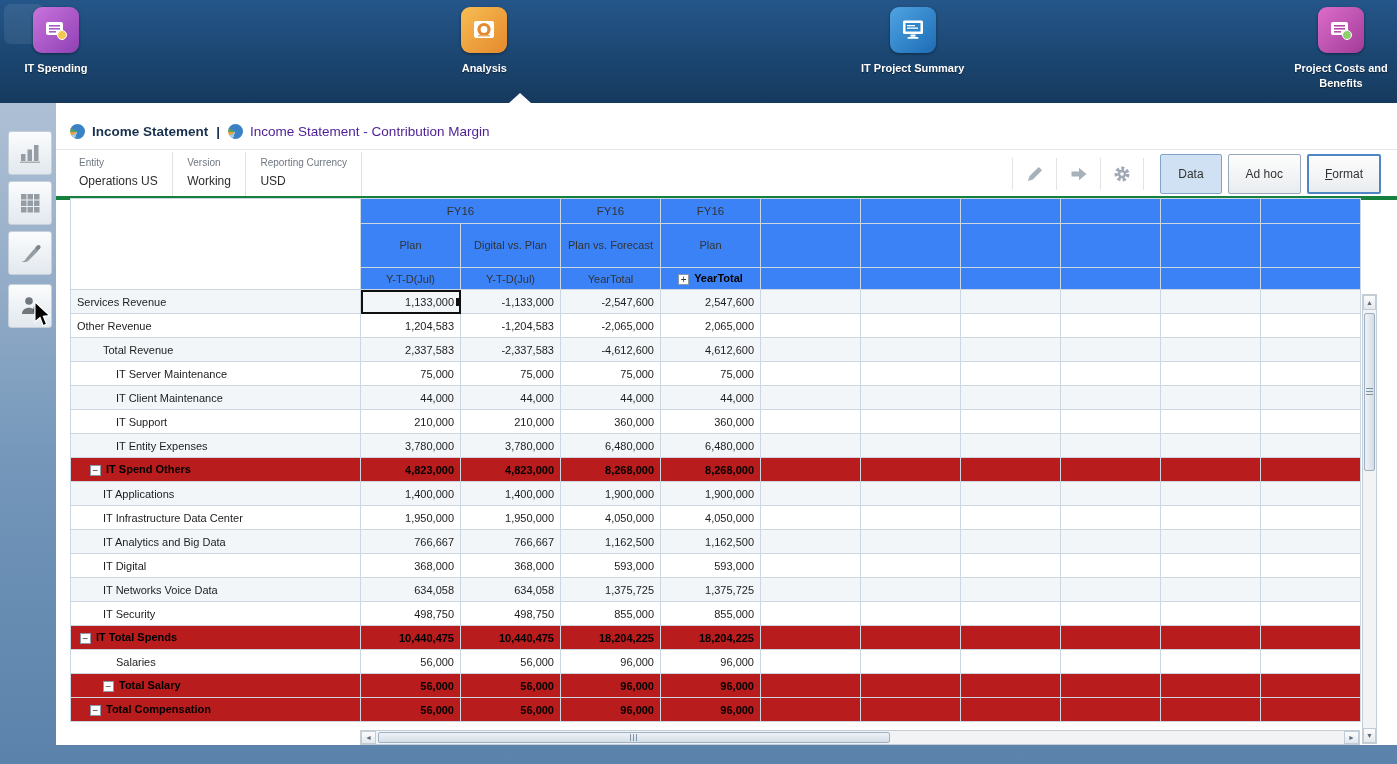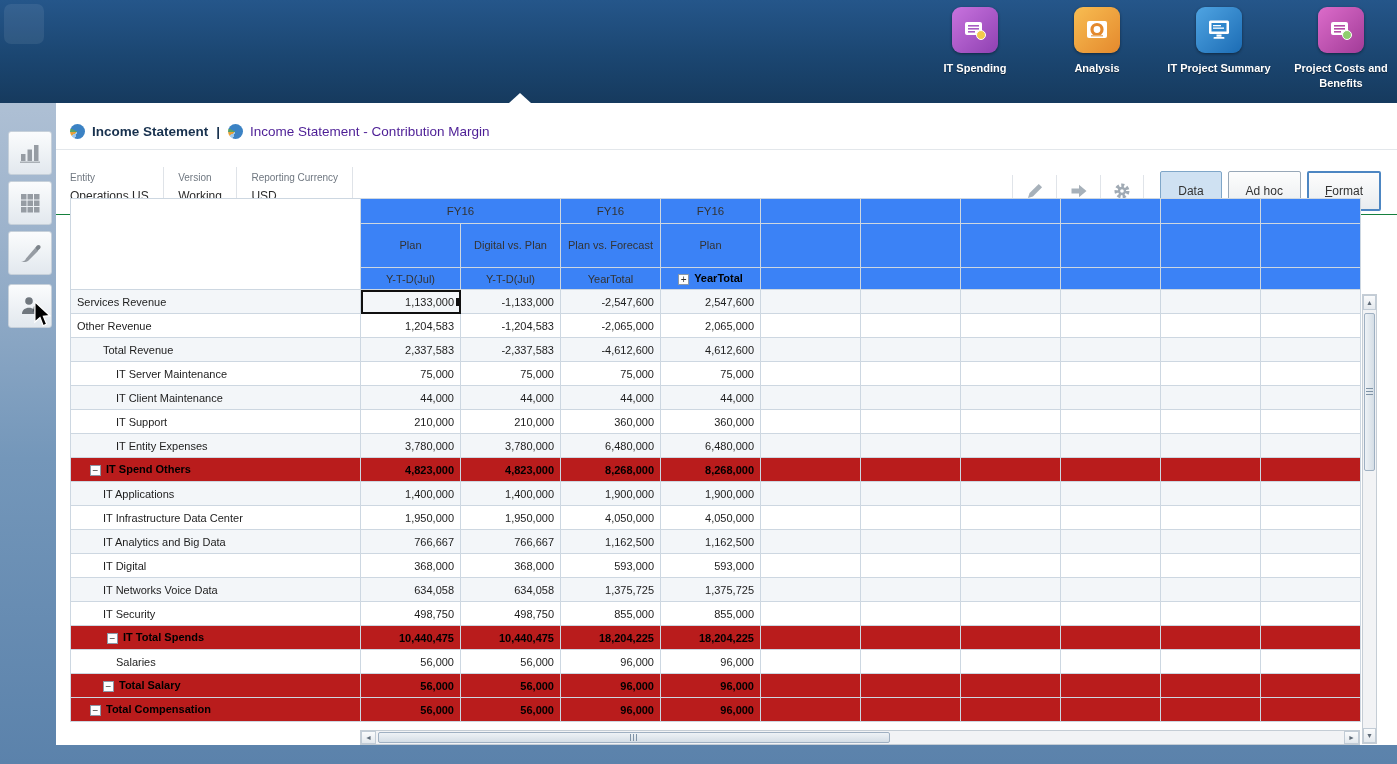--- a/index.html
+++ b/index.html
@@ -9,21 +9,21 @@
     font-family:"Liberation Sans", sans-serif;
     background:linear-gradient(180deg,#bccadb 0%,#9db3cc 30%,#7497ba 60%,#5b82ab 100%);
   }
 
   
   .band { position:absolute; left:0; top:0; width:100%; height:103px;
           background:linear-gradient(180deg,#25568a 0%,#1b4671 55%,#163a5e 100%); }
   .corner-tile { position:absolute; left:4px; top:4px; width:40px; height:40px;
           border-radius:7px; background:rgba(255,255,255,.08); }
   .nav { position:absolute; left:0; top:7px; width:100%; display:flex;
-         justify-content:flex-end; gap:10px; }
+         justify-content:space-between; gap:10px; }
   .nav-item { width:112px; display:flex; flex-direction:column; align-items:center; cursor:pointer; }
   .tile { width:46px; height:46px; border-radius:9px; display:flex; align-items:center;
           justify-content:center; box-shadow:0 1px 3px rgba(0,0,0,.45); }
   .tile-purple  { background:linear-gradient(135deg,#c873de 0%,#8f41b2 100%); }
   .tile-orange  { background:linear-gradient(135deg,#f8bd52 0%,#e4892d 100%); }
   .tile-blue    { background:linear-gradient(135deg,#4fa4e2 0%,#1c6cb4 100%); }
   .tile-magenta { background:linear-gradient(135deg,#dc6cca 0%,#a23c98 100%); }
   .nav-label { margin-top:8px; color:#fff; font-size:11px; font-weight:bold;
                text-align:center; line-height:1.35; text-shadow:0 1px 1px rgba(0,0,0,.5); }
   .notch { position:absolute; top:93px; left:509px; width:0; height:0;
@@ -41,22 +41,22 @@
 
   .titlebar { position:absolute; left:0; top:0; width:100%; height:47px;
               display:flex; align-items:center; padding:10px 0 0 14px;
               border-bottom:1px solid #e3e7eb; }
   .pie { width:15px; height:15px; border-radius:50%; margin-right:7px; flex:0 0 auto;
          background:conic-gradient(#3b82c4 0deg 200deg,#9fc7e8 200deg 235deg,#e8a13a 235deg 262deg,#55a06b 262deg 292deg,#3b82c4 292deg 360deg); }
   .bc-primary { font-size:13.5px; font-weight:bold; color:#18314e; }
   .bc-sep { font-size:13.5px; font-weight:bold; color:#18314e; margin:0 8px; }
   .bc-secondary { font-size:13.5px; color:#4c1d95; }
 
-  .povbar { position:absolute; left:0; top:64px; width:100%; height:48px;
-            border-bottom:1px solid #15803d; }
+  .povbar { position:absolute; left:0; top:49px; width:100%; height:48px;
+            border-bottom:4px solid #15803d;padding-left:9px; }
   .pov-field { display:inline-block; vertical-align:top; height:100%;
                padding:5px 14px 0 10px; border-right:1px solid #dfe3e8; cursor:pointer; }
   .pov-field:first-child { margin-left:4px; }
   .pov-label { font-size:10px; color:#6f7780; }
   .pov-value { font-size:12px; color:#2c2c2c; margin-top:6px; }
   .pov-right { position:absolute; right:16px; top:0; height:100%;
                display:flex; align-items:center; }
   .icon-btn { width:44px; height:32px; display:flex; align-items:center; justify-content:center;
               border-left:1px solid #e0e4e9; cursor:pointer; }
   .icon-btn.last { border-right:1px solid #e0e4e9; margin-right:10px; }
@@ -493,21 +493,21 @@
             <td class="num">855,000</td>
             <td class="num">855,000</td>
             <td></td>
             <td></td>
             <td></td>
             <td></td>
             <td></td>
             <td></td>
           </tr>
           <tr class="bold-row">
-            <td class="lbl" style="padding-left:36px"><span class="xbox">−</span>IT Total Spends</td>
+            <td class="lbl" style="padding-left:9px"><span class="xbox">−</span>IT Total Spends</td>
             <td class="num">10,440,475</td>
             <td class="num">10,440,475</td>
             <td class="num">18,204,225</td>
             <td class="num">18,204,225</td>
             <td></td>
             <td></td>
             <td></td>
             <td></td>
             <td></td>
             <td></td>

